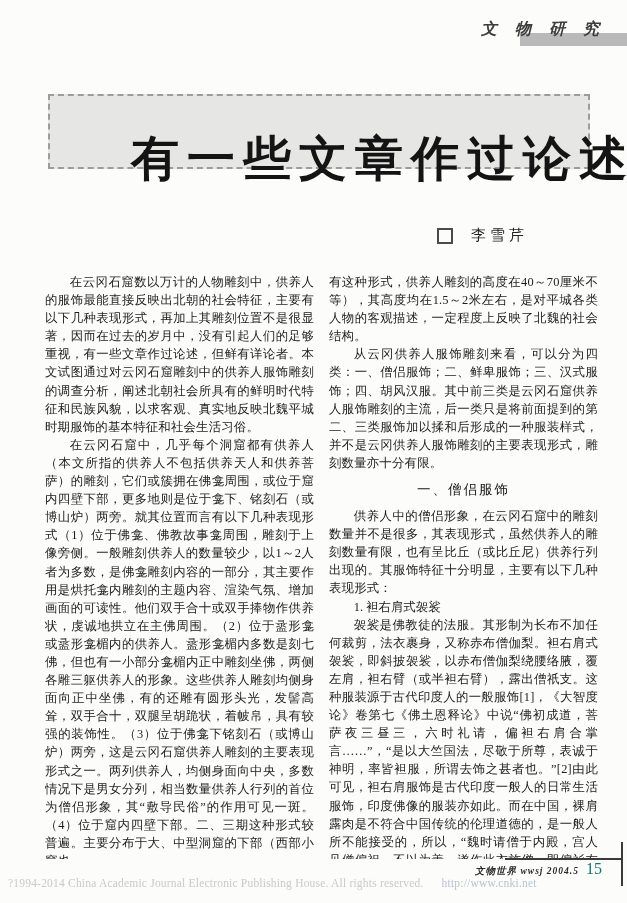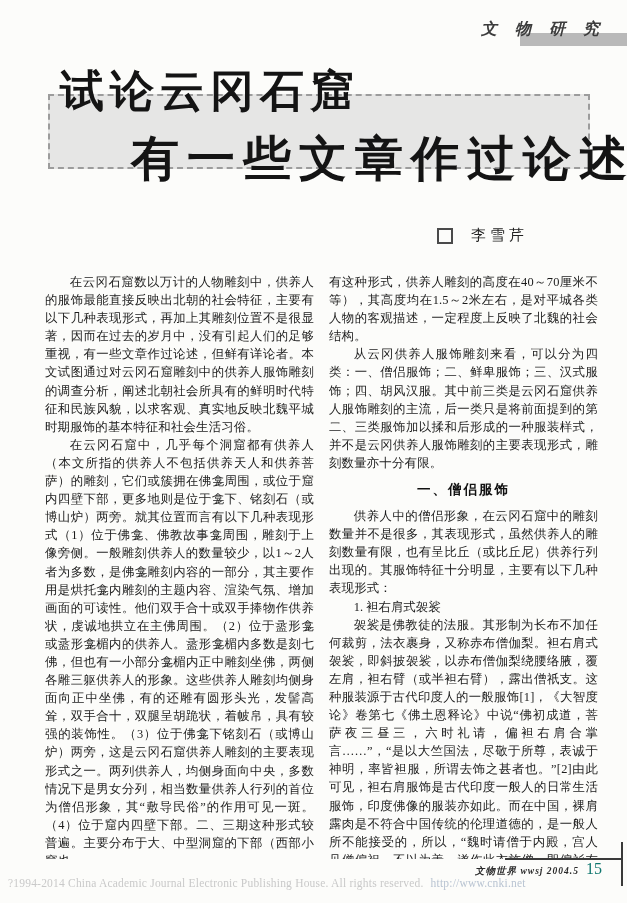--- a/index.html
+++ b/index.html
@@ -63,21 +63,21 @@
     display:flex; gap:15px;
     overflow:hidden;
   }
   .col { flex:1 1 0; text-align:justify; }
   .col p {
     font-size:12.4px; line-height:18.1px; letter-spacing:0.2px;
     text-indent:2em; color:#1c1c1c;
   }
   .col p.no-indent { text-indent:0; }
   .section-heading {
-    text-align:center; font-weight:bold; font-size:13.5px;
+    text-align:center; font-weight:normal; font-size:13.5px;
     letter-spacing:2px; margin:9px 0 8px 0; color:#111;
   }
   .sub-heading {
     font-size:12.4px; line-height:18.1px; text-indent:2em; color:#1c1c1c;
   }
 
   
   .footnote-separator {
     position:absolute; left:505px; top:858px; width:117px; height:2px;
     background:#3a3a3a;
@@ -95,32 +95,31 @@
     letter-spacing:1px;
   }
   .footer-page { font-size:16px; color:#0f766e;font-family:Liberation Serif, serif; }
 
   
   .copyright {
     position:absolute; left:8px; top:877px; white-space:nowrap;
     font-size:11.5px; letter-spacing:0.2px;
   }
   .copyright .c-text { color:#c9c9c9; }
-  .copyright .c-url  { color:#b9c4d2; margin-left:4px; }
+  .copyright .c-url  { color:#b9c4d2; margin-left:15px; }
 </style>
 </head>
 <body>
 
 <div class="page">
 
   <div class="header-bar"></div>
   <div class="header-label">文 物 研 究</div>
 
   <div class="title-box"></div>
-  <div class="title-line1">试论云冈石窟</div>
   <div class="title-line2">有一些文章作过论述</div>
 
   <div class="author">
     <span class="author-marker"></span>
     <span class="author-name">李雪芹</span>
   </div>
 
   <div class="columns">
     <div class="col">
       <p>在云冈石窟数以万计的人物雕刻中，供养人的服饰最能直接反映出北朝的社会特征，主要有以下几种表现形式，再加上其雕刻位置不是很显著，因而在过去的岁月中，没有引起人们的足够重视，有一些文章作过论述，但鲜有详论者。本文试图通过对云冈石窟雕刻中的供养人服饰雕刻的调查分析，阐述北朝社会所具有的鲜明时代特征和民族风貌，以求客观、真实地反映北魏平城时期服饰的基本特征和社会生活习俗。</p>

